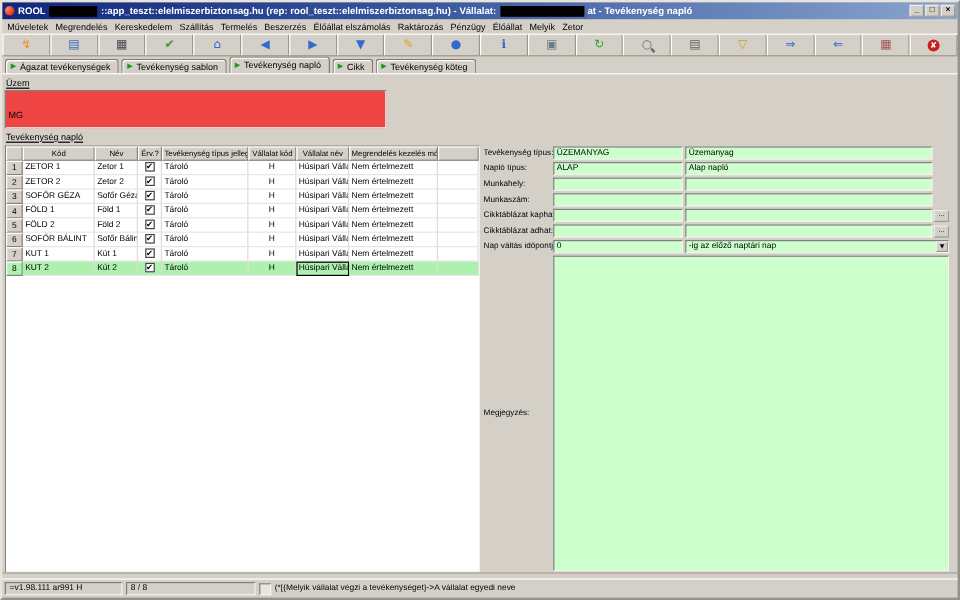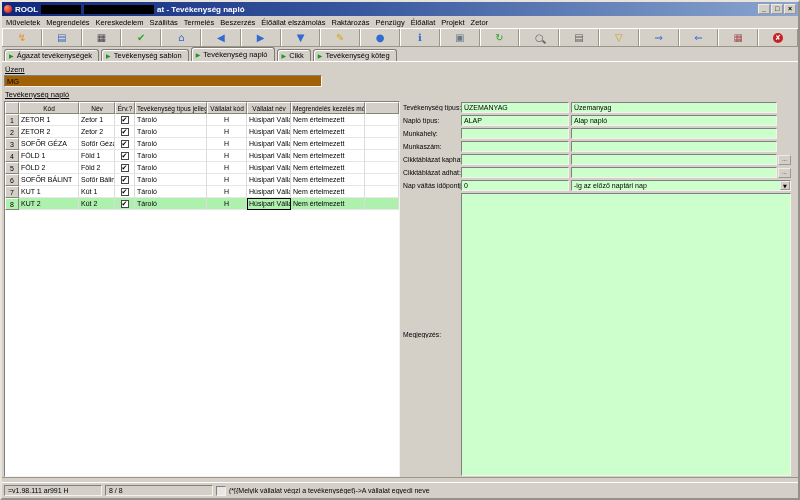--- a/index.html
+++ b/index.html
@@ -49,21 +49,21 @@
   .tab.active { padding-top:2px; padding-bottom:2px; }
   .tabicon { color:#1a9a1a; font-size:6px; line-height:6px;
     font-family:"DejaVu Sans", sans-serif; }
 
   
   .content { flex:1 1 auto; display:flex; flex-direction:column; padding:2px 7px 0 2px;
     border-top:1px solid #fff; overflow:hidden; }
   .link-label { font-size:7.5px; text-decoration:underline; margin:1px 0 1px 1px; }
   .uzem-row { display:flex; gap:2px; margin-bottom:2px; }
   .sunken { border:1px solid; border-color:#808080 #f4f2ee #f4f2ee #808080; }
-  .input { background:#a16207; height:12px; font-size:7.5px; padding:1px 2px;
+  .input { background:#ef4444; height:12px; font-size:7.5px; padding:15px 2px;
     white-space:nowrap; overflow:hidden; }
   .uzem-code { width:318px; }
   .uzem-name { flex:1; }
 
   .split { flex:1 1 auto; display:flex; overflow:hidden; margin-top:1px; }
 
   
   .gridbox { width:396px; flex:0 0 396px; background:#fff; overflow:hidden;
     border:1px solid; border-color:#808080 #f4f2ee #f4f2ee #808080; }
   .trow { display:flex; height:12px; }
@@ -114,41 +114,42 @@
 </style>
 </head>
 <body>
 
 <div class="window">
 
   <div class="titlebar">
     <span class="app-icon"></span>
     <span class="title-text">ROOL</span>
     <span class="redacted red1"></span>
+    <span class="title-text">::app_teszt::elelmiszerbiztonsag.hu (rep: rool_teszt::elelmiszerbiztonsag.hu) - Vállalat:</span>
     <span class="redacted red2"></span>
     <span class="title-text">at - Tevékenység napló</span>
     <span class="winbtns">
       <span class="wbtn">_</span>
       <span class="wbtn">□</span>
       <span class="wbtn">×</span>
     </span>
   </div>
 
   <div class="menubar">
       <span class="menu-item">Műveletek</span>
       <span class="menu-item">Megrendelés</span>
       <span class="menu-item">Kereskedelem</span>
       <span class="menu-item">Szállítás</span>
       <span class="menu-item">Termelés</span>
       <span class="menu-item">Beszerzés</span>
       <span class="menu-item">Élőállat elszámolás</span>
       <span class="menu-item">Raktározás</span>
       <span class="menu-item">Pénzügy</span>
       <span class="menu-item">Élőállat</span>
-      <span class="menu-item">Projekt</span>
+      <span class="menu-item">Melyik</span>
       <span class="menu-item">Zetor</span>
     </div>
 
   <div class="toolbar">
       <div class="tbtn">
         <span class="tglyph ic-lightning-icon" style="color: rgb(232, 144, 32);">↯</span>
       </div>
       <div class="tbtn">
         <span class="tglyph ic-open-folder-icon" style="color: rgb(58, 107, 192);">▤</span>
       </div>

